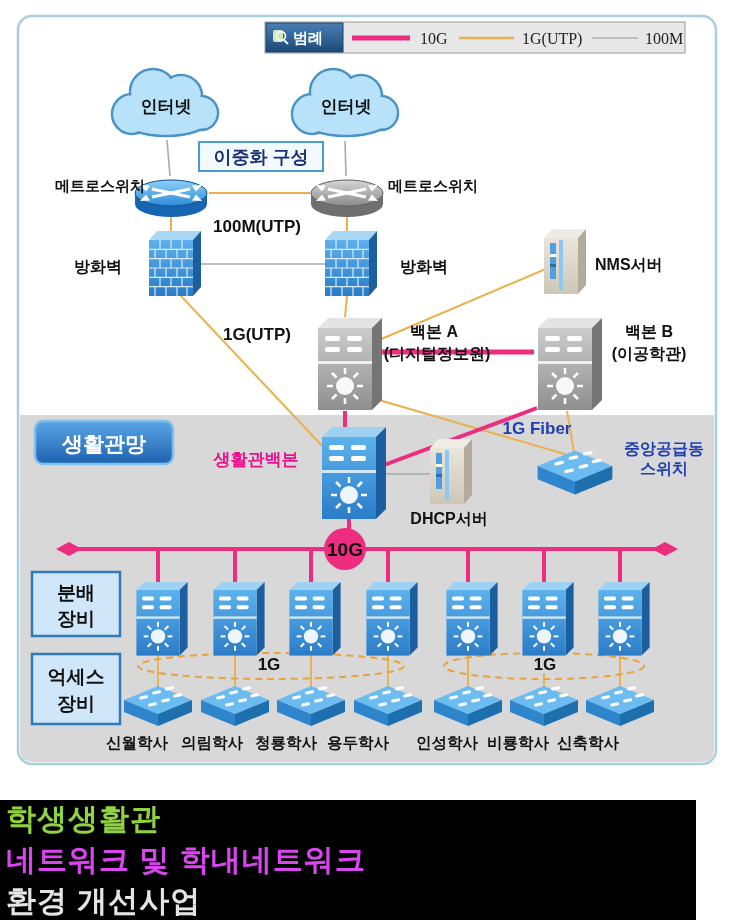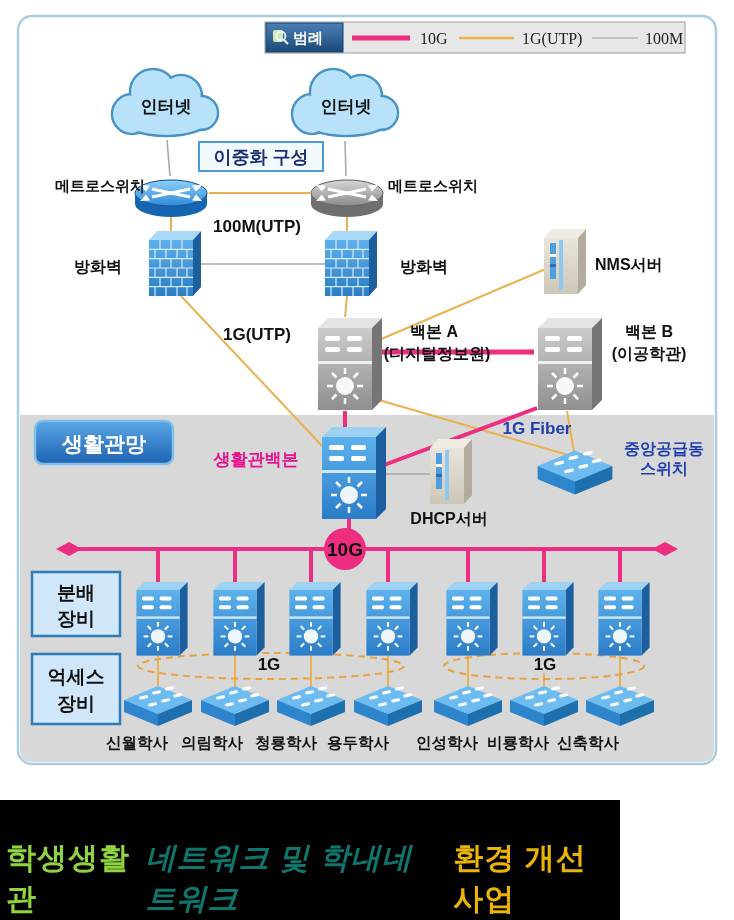--- a/index.html
+++ b/index.html
@@ -5,26 +5,26 @@
   html,body{margin:0;padding:0;background:#fff;}
   body{width:734px;height:920px;position:relative;font-family:"Liberation Sans",sans-serif;}
   svg text{font-family:"Liberation Sans",sans-serif;}
   .klabel{font-weight:bold;fill:#111;}
   .serif{font-family:"Liberation Serif",serif;fill:#222;}
   .lnk-gray{stroke:#a9a9a9;stroke-width:1.6;fill:none;}
   .lnk-orange{stroke:#eab24f;stroke-width:2;fill:none;}
   .lnk-pink{stroke:#ed2d7f;stroke-width:5;fill:none;}
   .lnk-pink-thin{stroke:#ed2d7f;stroke-width:4;fill:none;}
   .ring{stroke:#e8a23f;stroke-width:2;stroke-dasharray:7 5;fill:none;}
-  .banner{position:absolute;left:0;top:800px;width:620px;height:120px;background:#000;
-          display:flex;align-items:flex-end;justify-content:center;}
+  .banner{position:absolute;left:0;top:800px;width:696px;height:120px;background:#000;
+          display:flex;align-items:flex-start;justify-content:center;flex-direction:column;}
   .banner span{font-size:30px;font-weight:bold;margin:0 6px;letter-spacing:1px;}
   .seg-green{color:#8fd341;}
-  .seg-white{color:#0f766e;font-style:italic;}
-  .seg-blue{color:#eab308;}
+  .seg-white{color:#d946ef;}
+  .seg-blue{color:#e5e5e5;}
 </style>
 </head>
 <body>
 
 
 
 <svg width="734" height="790" viewBox="0 0 734 790" xmlns="http://www.w3.org/2000/svg" xmlns:xlink="http://www.w3.org/1999/xlink">
   <defs>
     <linearGradient id="gLeg" x1="0" y1="0" x2="0" y2="1">
         <stop offset="0" stop-color="#4a7fb5"></stop>

